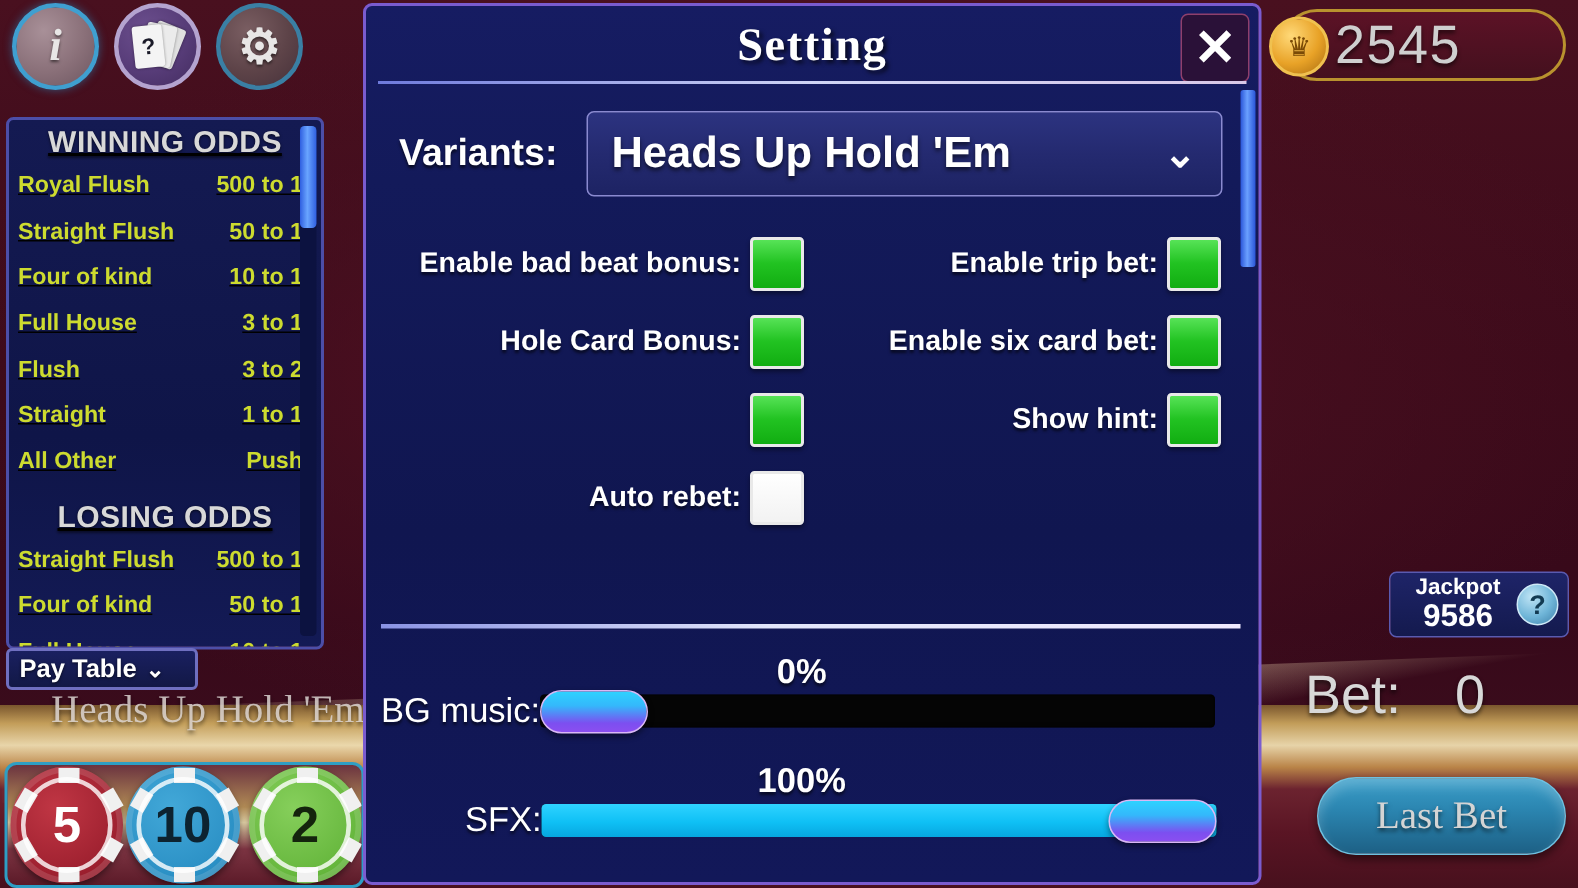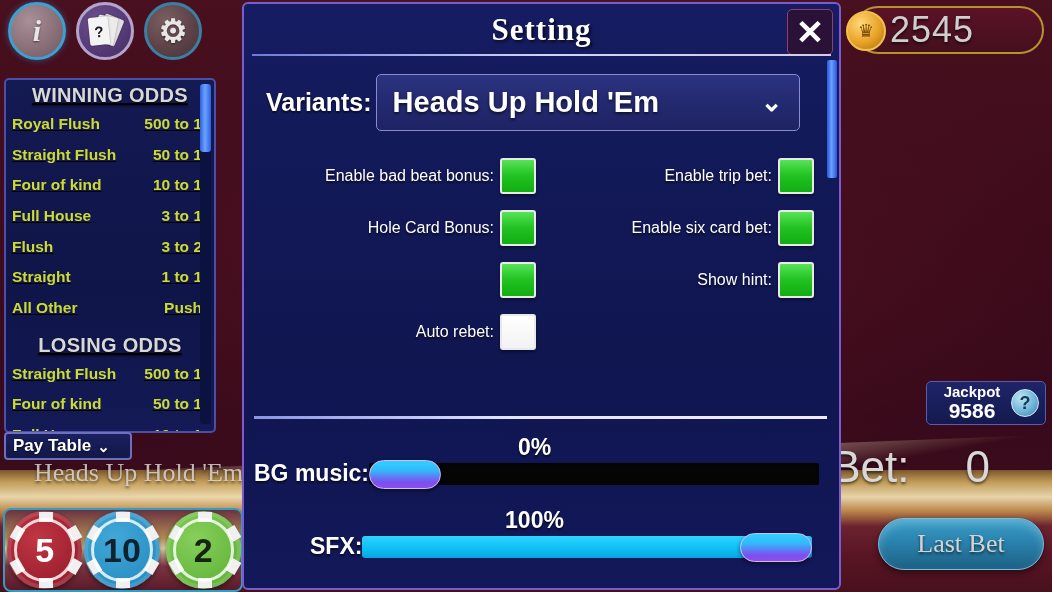--- a/index.html
+++ b/index.html
@@ -211,22 +211,22 @@
     width: 28px; height: 28px; border-radius: 50%;
     background: radial-gradient(circle at 35% 30%, #bfe4f5 0%, #6fb5d8 55%, #3d7fa8 100%);
     border: 1px solid #cfe9f7;
     color: #123a52; font-size: 18px; font-weight: bold;
     display: flex; align-items: center; justify-content: center;
   }
 
   
   #bet-readout {
     position: absolute; right: 62px; top: 442px;
-    display: flex; align-items: baseline; gap: 56px;
-    color: #d8d8d8; font-size: 44px;
+    display: flex; align-items: baseline; gap: 36px;
+    color: #d8d8d8; font-size: 36px;
     text-shadow: 0 2px 3px #0009;
     z-index: 4;
   }
 
   
   #last-bet-btn {
     position: absolute; right: 8px; top: 518px;
     width: 166px; height: 52px;
     border-radius: 26px;
     background: linear-gradient(180deg, #3a9ec9 0%, #2a83ae 45%, #1d6085 100%);
@@ -281,21 +281,21 @@
   }
   #dlg-scrollbar .thumb {
     width: 10px; height: 118px;
     background: linear-gradient(90deg, #2a55d8 0%, #6aa0ff 45%, #2a55d8 100%);
     border-radius: 2px;
   }
 
   
   #variants-row {
     position: absolute; left: 22px; top: 70px;
-    display: flex; align-items: center; gap: 4px;
+    display: flex; align-items: center; gap: 19px;
   }
   #variants-label { color: #ffffff; font-size: 25px; font-weight: bold; text-shadow: 0 2px 2px #0009; }
   #variants-select {
     width: 424px; height: 57px;
     background: linear-gradient(180deg, #2c3380 0%, #242a70 50%, #1d2363 100%);
     border: 1px solid #8a8ad0;
     border-radius: 5px;
     display: flex; align-items: center; justify-content: space-between;
     padding: 0 16px;
   }
@@ -306,21 +306,21 @@
   #checkbox-grid {
     position: absolute; left: 10px; top: 146px;
     width: 560px;
     display: grid;
     grid-template-columns: 282px 278px;
     grid-auto-rows: 52px;
     align-items: center;
   }
   .cb-cell { display: flex; align-items: center; justify-content: flex-end; gap: 2px; }
   .cb-label {
-    color: #ffffff; font-size: 16px; font-weight: normal;
+    color: #ffffff; font-size: 19px; font-weight: bold;
     text-shadow: 0 2px 2px #0009; white-space: nowrap;
   }
   .cb-box {
     width: 36px; height: 36px;
     border: 2px solid #e9e9e9;
     border-radius: 3px;
     margin-left: 4px;
     box-shadow: 0 2px 3px #0006;
   }
   .cb-box.on  { background: linear-gradient(180deg, #57e357 0%, #22c322 48%, #11ad11 100%); }
@@ -336,21 +336,21 @@
   .slider-block { position: absolute; left: 0; right: 0; }
   .slider-pct {
     position: absolute; left: 0; right: 0;
     text-align: center;
     color: #ffffff; font-size: 23px; font-weight: bold;
     text-shadow: 0 2px 2px #0009;
     margin-left: -14px;
   }
   .slider-row { position: absolute; display: flex; align-items: center; }
   .slider-label {
-    color: #ffffff; font-size: 23px; font-weight: bold;
+    color: #ffffff; font-size: 23px; font-weight: normal;
     text-shadow: 0 2px 2px #0009; white-space: nowrap;
   }
   .slider-track {
     position: relative;
     width: 450px; height: 22px;
     border-radius: 3px;
     background: #050505;
     box-shadow: inset 0 0 3px #000;
   }
   .slider-fill {

